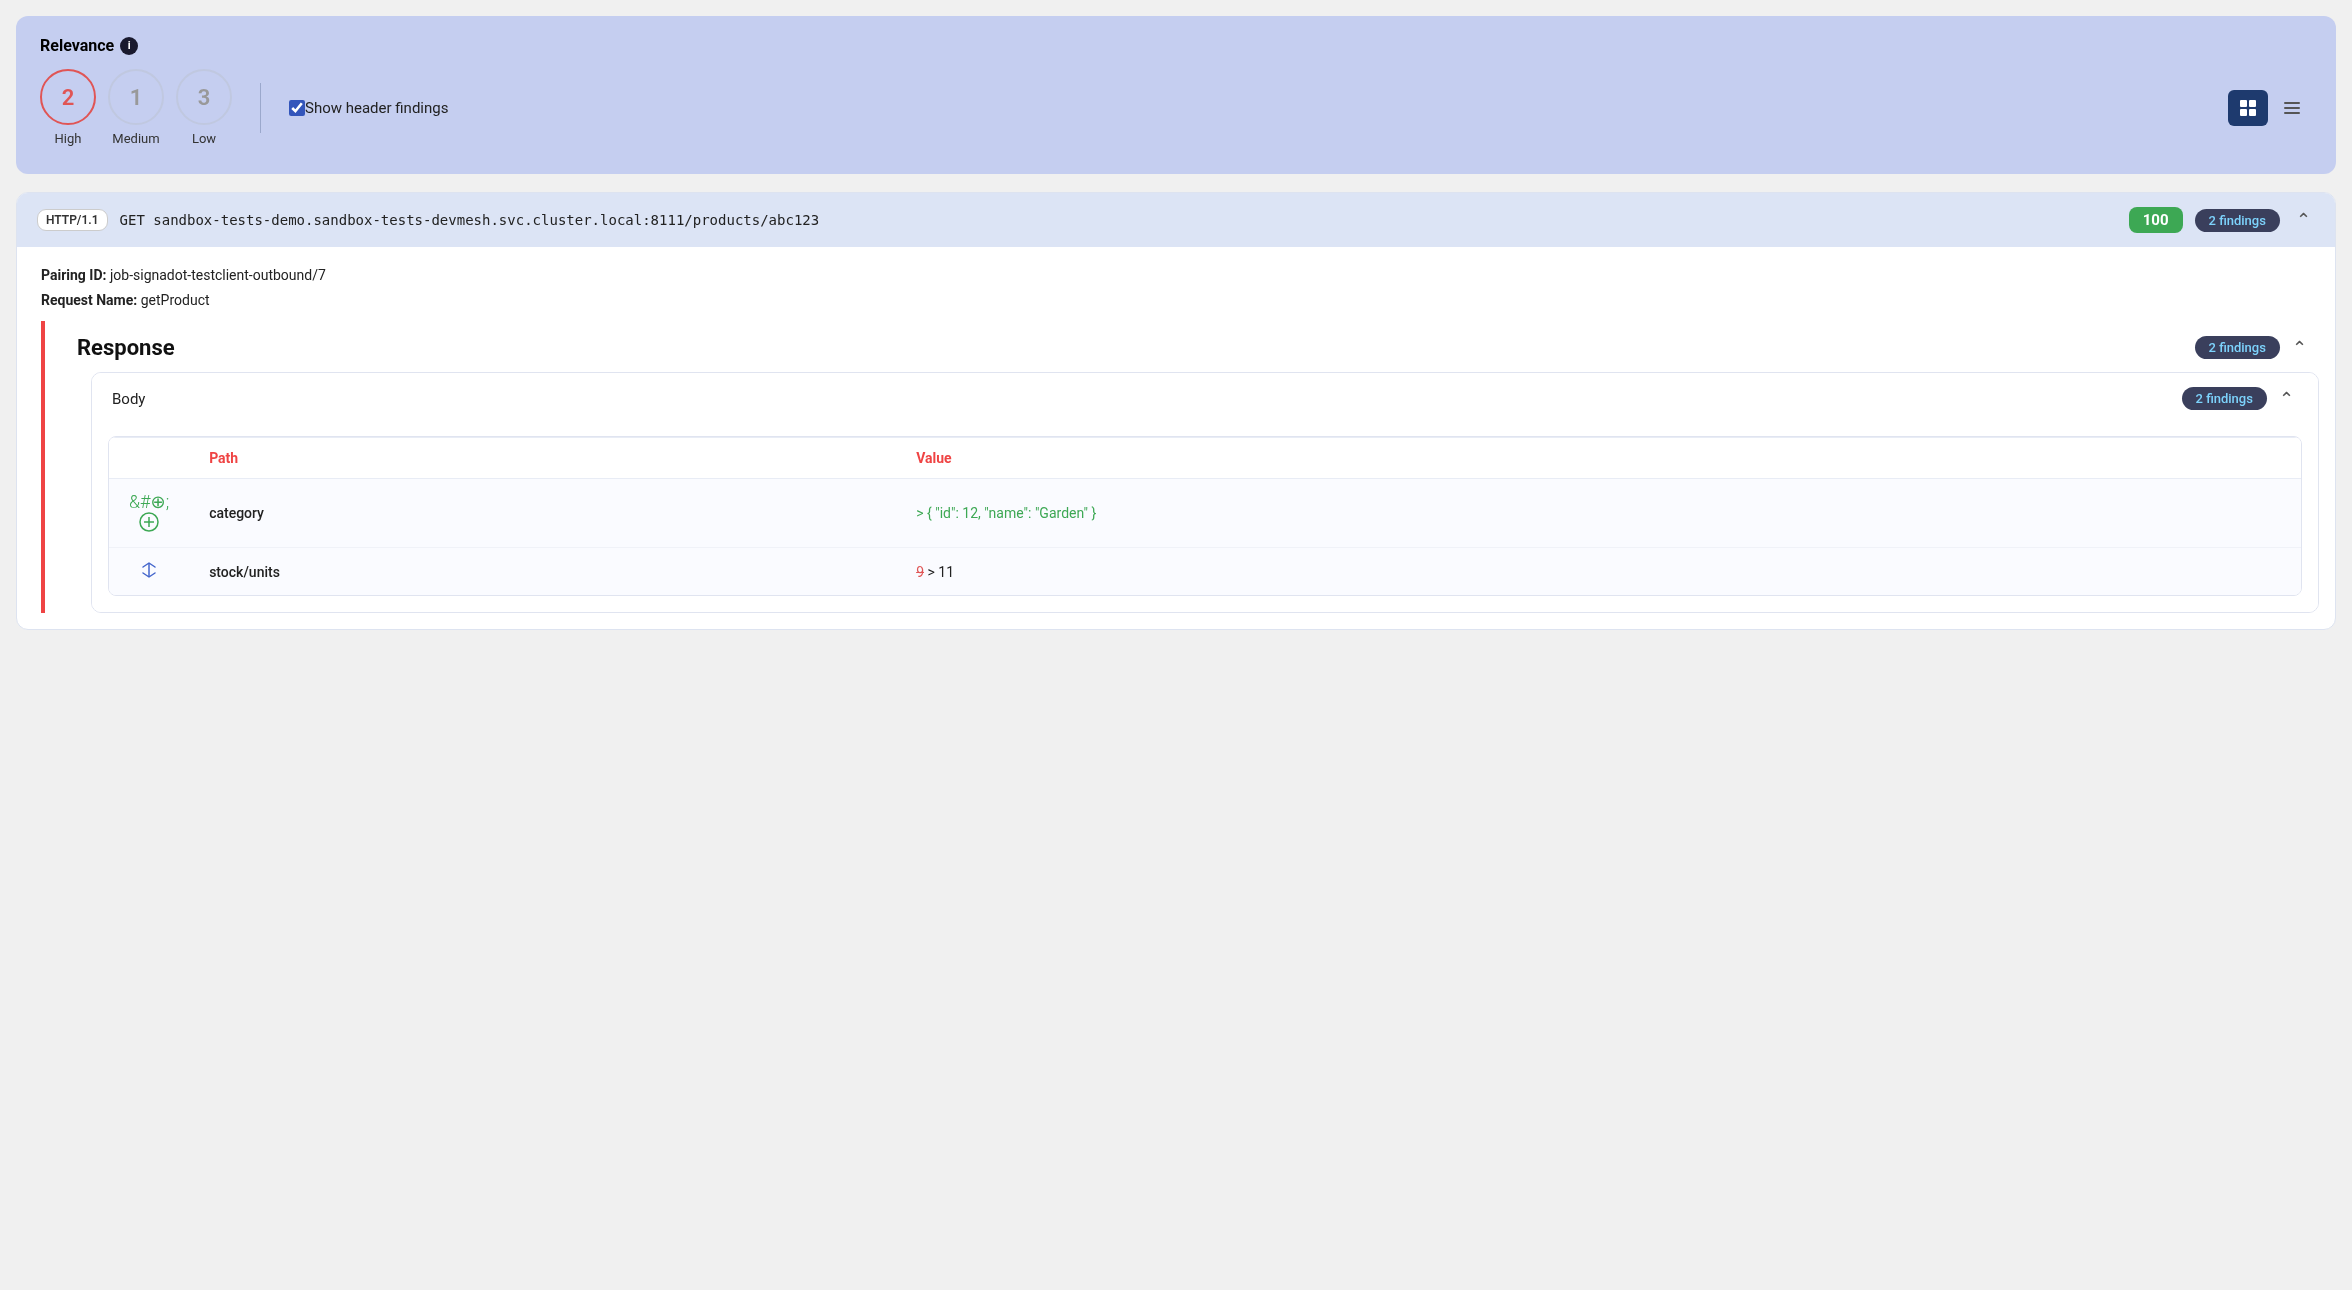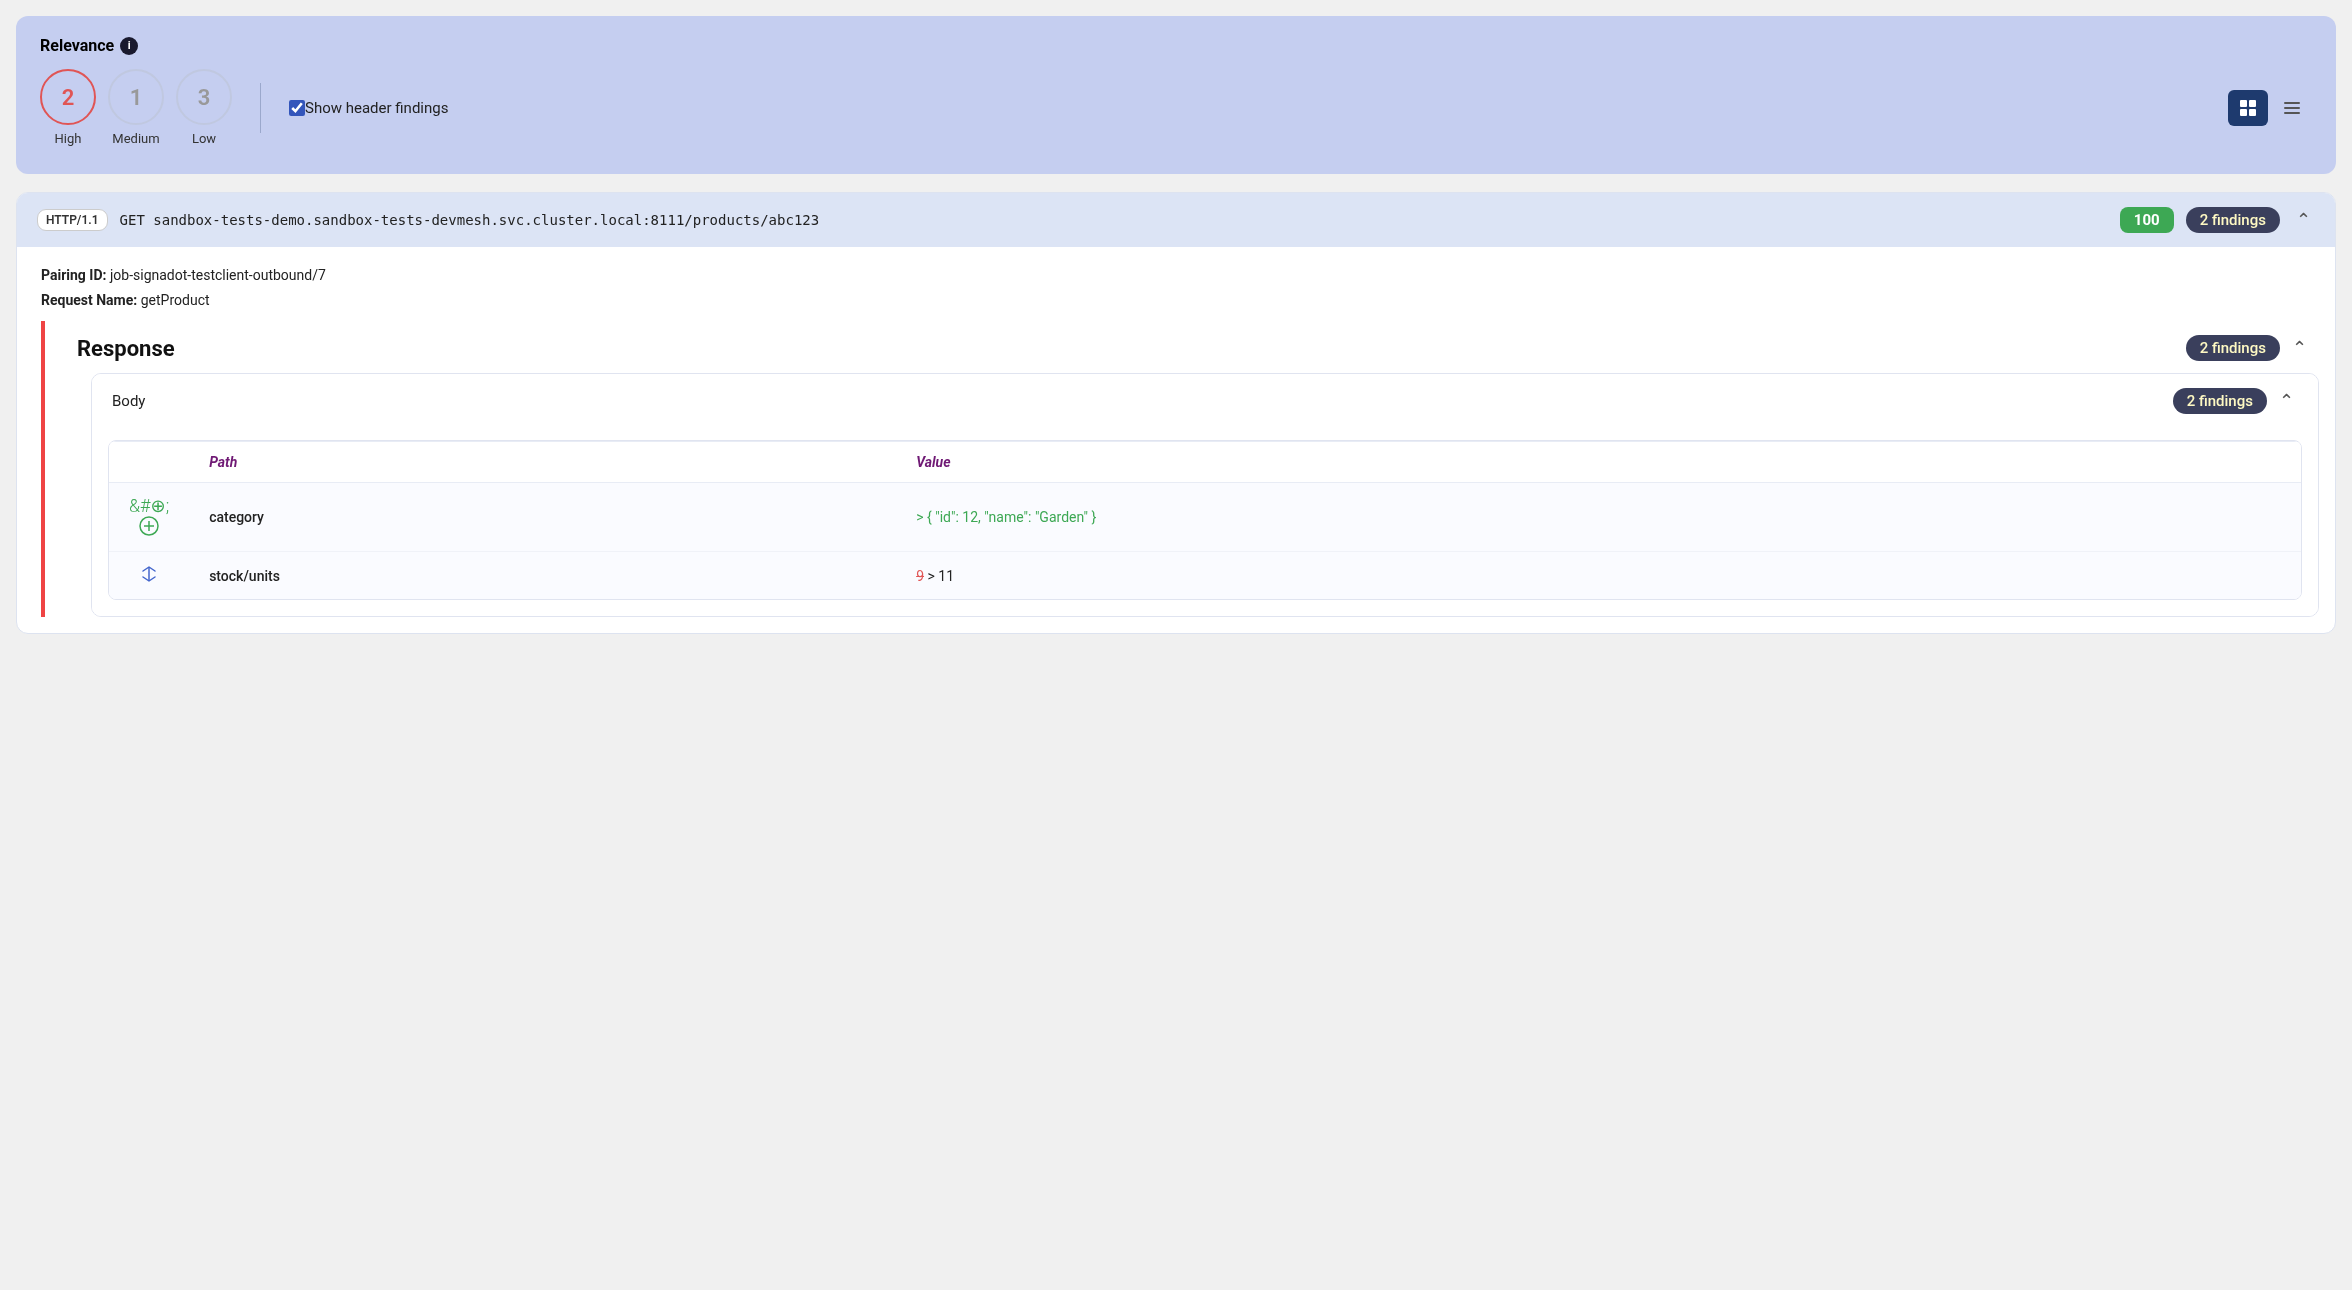--- a/index.html
+++ b/index.html
@@ -159,24 +159,24 @@
     .status-badge {
       background: #3da854;
       color: white;
       border-radius: 8px;
       padding: 4px 14px;
       font-weight: 700;
       font-size: 15px;
     }
     .findings-badge {
       background: #3a3f5c;
-      color: #fef9c3;
+      color: #7dd3fc;
       border-radius: 20px;
       padding: 4px 14px;
-      font-size: 15px;
+      font-size: 13px;
       font-weight: 500;
       white-space: nowrap;
     }
     .collapse-btn {
       background: none;
       border: none;
       cursor: pointer;
       font-size: 18px;
       color: #555;
       padding: 0 4px;
@@ -227,24 +227,23 @@
       width: 100%;
       border-collapse: collapse;
       background: #fafbff;
       border-top: 1px solid #e8ecf5;
     }
     .findings-table th {
       text-align: left;
       padding: 12px 20px;
       font-weight: 700;
       font-size: 14px;
-      color: #701a75;
+      color: #ef4444;
       background: white;
       border-bottom: 1px solid #e8ecf5;
-      font-style: italic;
     }
     .findings-table td {
       padding: 12px 20px;
       font-size: 14px;
       vertical-align: middle;
     }
     .findings-table tr {
       border-bottom: 1px solid #f0f2f8;
     }
     .findings-table tr:last-child {

